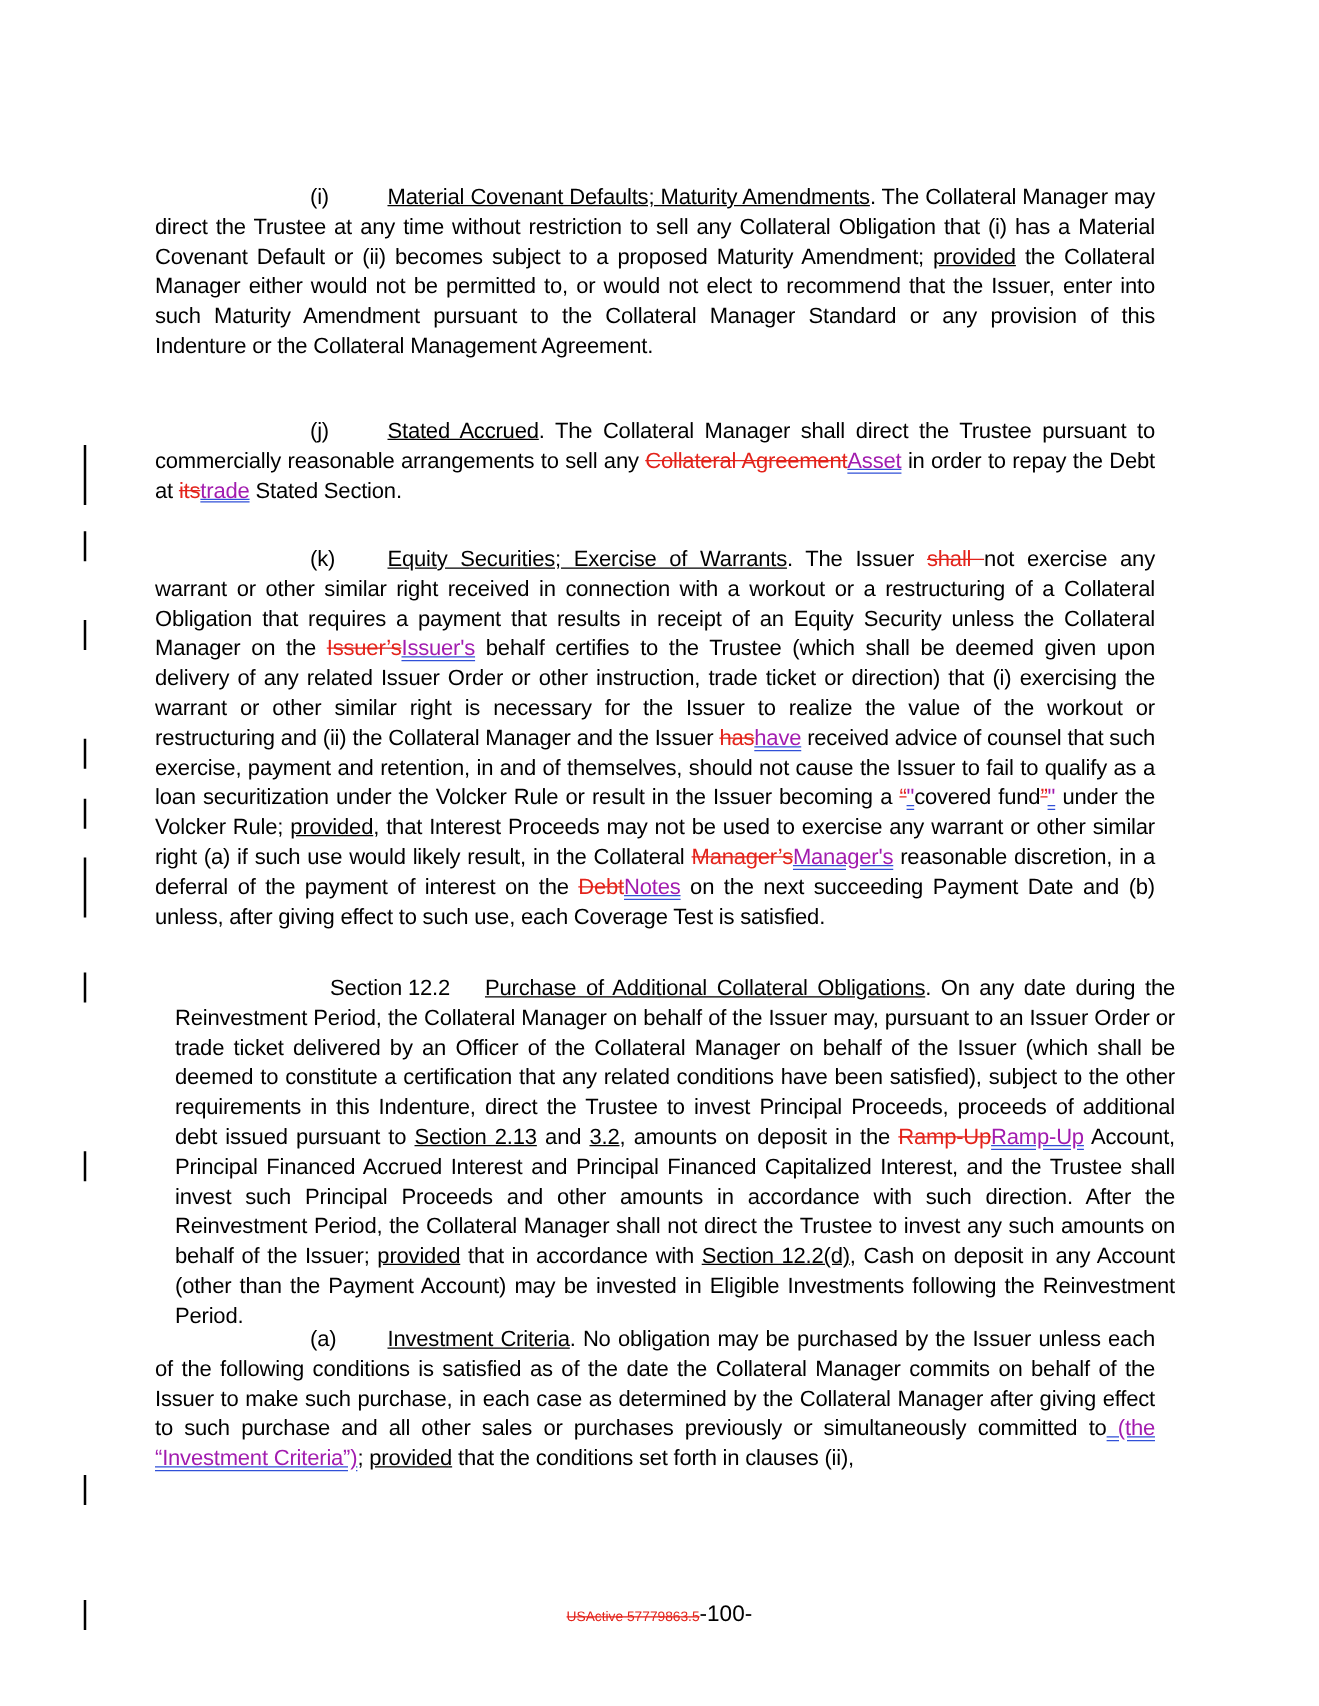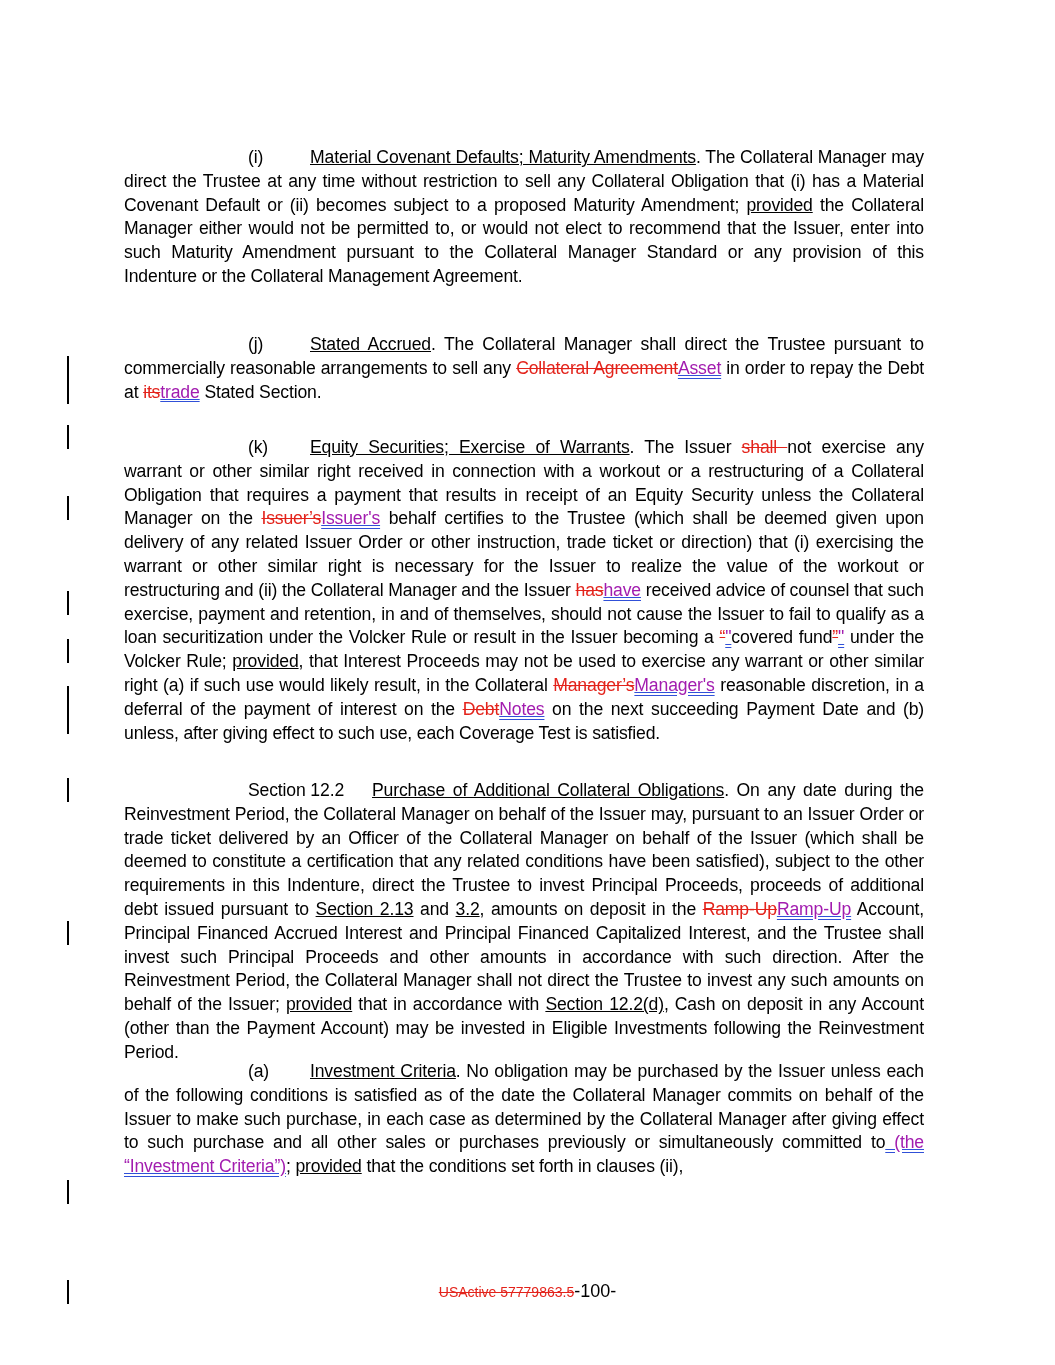--- a/index.html
+++ b/index.html
@@ -9,21 +9,21 @@
   .para { position: absolute; left: 124px; width: 800px; font-size: 17.6px; line-height: 23.8px;
           text-align: justify; text-align-last: left; letter-spacing: -0.15px; }
   .indent { display: inline-block; width: 124px; }
   .label { display: inline-block; width: 62px; }
   .seclabel { display: inline-block; width: 124px; }
   u, .u { text-decoration: underline; }
   del { color: #e3231b; text-decoration: line-through; }
   ins { color: #a21caf; text-decoration: underline double; text-decoration-color: #3050d8; }
   .bar { position: absolute; left: 67px; width: 1.6px; background: #000; }
   .footer { position: absolute; top: 1281px; left: 0; width: 1055px; text-align: center; font-size: 18px; }
-  .footer del { font-size: 14px; }
+  .footer del { font-size: 11px; }
 </style>
 </head>
 <body>
 
 <div class="page">
 
   <div class="bar" style="top:356px;height:48px;"></div>
   <div class="bar" style="top:425px;height:24px;"></div>
   <div class="bar" style="top:496px;height:24px;"></div>
   <div class="bar" style="top:591px;height:24px;"></div>
@@ -39,21 +39,21 @@
   </div>
 
   <div class="para" style="top:333px;">
     <span class="indent"></span><span class="label">(j)</span><u>Stated Accrued</u><span>.  The Collateral Manager shall direct the Trustee pursuant to commercially reasonable arrangements to sell any </span><del>Collateral Agreement</del><ins>Asset</ins><span> in order to repay the Debt at </span><del>its</del><ins>trade</ins><span> Stated Section.</span>
   </div>
 
   <div class="para" style="top:436px;">
     <span class="indent"></span><span class="label">(k)</span><u>Equity Securities; Exercise of Warrants</u><span>.  The Issuer </span><del>shall </del><span>not exercise any warrant or other similar right received in connection with a workout or a restructuring of a Collateral Obligation that requires a payment that results in receipt of an Equity Security unless the Collateral Manager on the </span><del>Issuer’s</del><ins>Issuer's</ins><span> behalf certifies to the Trustee (which shall be deemed given upon delivery of any related Issuer Order or other instruction, trade ticket or direction) that (i) exercising the warrant or other similar right is necessary for the Issuer to realize the value of the workout or restructuring and (ii) the Collateral Manager and the Issuer </span><del>has</del><ins>have</ins><span> received advice of counsel that such exercise, payment and retention, in and of themselves, should not cause the Issuer to fail to qualify as a loan securitization under the Volcker Rule or result in the Issuer becoming a </span><del>“</del><ins>"</ins><span>covered fund</span><del>”</del><ins>"</ins><span> under the Volcker Rule; </span><u>provided</u><span>, that Interest Proceeds may not be used to exercise any warrant or other similar right (a) if such use would likely result, in the Collateral </span><del>Manager’s</del><ins>Manager's</ins><span> reasonable discretion, in a deferral of the payment of interest on the </span><del>Debt</del><ins>Notes</ins><span> on the next succeeding Payment Date and (b) unless, after giving effect to such use, each Coverage Test is satisfied.</span>
   </div>
 
-  <div class="para" style="top:779px;">
+  <div class="para" style="top:779px;margin-left:16px;">
     <span class="indent"></span><span class="seclabel">Section 12.2</span><u>Purchase of Additional Collateral Obligations</u><span>.  On any date during the Reinvestment Period, the Collateral Manager on behalf of the Issuer may, pursuant to an Issuer Order or trade ticket delivered by an Officer of the Collateral Manager on behalf of the Issuer (which shall be deemed to constitute a certification that any related conditions have been satisfied), subject to the other requirements in this Indenture, direct the Trustee to invest Principal Proceeds, proceeds of additional debt issued pursuant to </span><u>Section 2.13</u><span> and </span><u>3.2</u><span>, amounts on deposit in the </span><del>Ramp-Up</del><ins>Ramp-Up</ins><span> Account, Principal Financed Accrued Interest and Principal Financed Capitalized Interest, and the Trustee shall invest such Principal Proceeds and other amounts in accordance with such direction.  After the Reinvestment Period, the Collateral Manager shall not direct the Trustee to invest any such amounts on behalf of the Issuer; </span><u>provided</u><span> that in accordance with </span><u>Section 12.2(d)</u><span>, Cash on deposit in any Account (other than the Payment Account) may be invested in Eligible Investments following the Reinvestment Period.</span>
   </div>
 
   <div class="para" style="top:1035px;margin-top:25px;">
     <span class="indent"></span><span class="label">(a)</span><u>Investment Criteria</u><span>.  No obligation may be purchased by the Issuer unless each of the following conditions is satisfied as of the date the Collateral Manager commits on behalf of the Issuer to make such purchase, in each case as determined by the Collateral Manager after giving effect to such purchase and all other sales or purchases previously or simultaneously committed to</span><ins> (the “Investment Criteria”)</ins><span>; </span><u>provided</u><span> that the conditions set forth in clauses (ii),</span>
   </div>
 
   <div class="footer">
     <del>USActive 57779863.5</del><span>-100-</span>
   </div>

